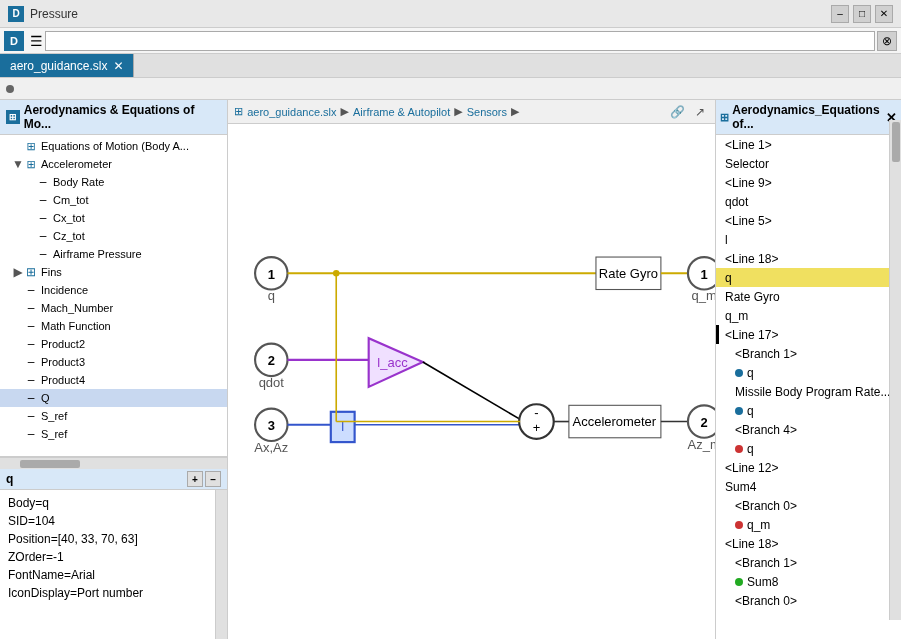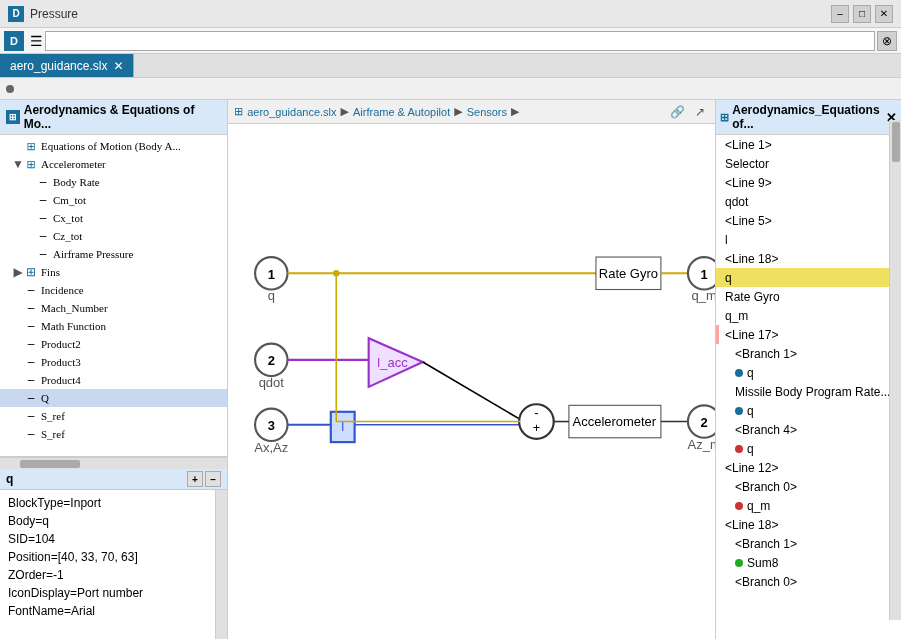--- a/index.html
+++ b/index.html
@@ -103,21 +103,21 @@
       align-items: center;
       padding: 1px 4px;
       cursor: pointer;
       font-size: 11px;
       height: 18px;
     }
     .tree-item.selected { background: #c8d8f0; }
     .tree-item .indent { display: inline-block; }
     .tree-item .arrow { width: 12px; display: inline-flex; align-items: center; justify-content: center; color: #555; }
     .tree-item .icon { width: 14px; height: 14px; margin-right: 3px; display: inline-flex; align-items: center; justify-content: center; }
-    .tree-item .label { font-size: 11px; font-family: Liberation Serif, serif; }
+    .tree-item .label { font-size: 11px; }
 
     
     .left-panel-bottom {
       height: 170px;
       display: flex;
       flex-direction: column;
     }
     .props-header {
       background: #d8e8f8;
       border-bottom: 1px solid #ccc;
@@ -384,27 +384,26 @@
     <div class="left-panel-bottom">
       <div class="props-header">
         <span>q</span>
         <div class="props-controls">
           <div class="props-btn">+</div>
           <div class="props-btn">–</div>
         </div>
       </div>
       <div style="display:flex; flex:1; overflow:hidden;">
         <div class="props-content">
-          <div>BlockType=Inport</div>
           <div>Body=q</div>
           <div>SID=104</div>
           <div>Position=[40, 33, 70, 63]</div>
           <div>ZOrder=-1</div>
+          <div>FontName=Arial</div>
           <div>IconDisplay=Port number</div>
-          <div>FontName=Arial</div>
         </div>
         <div class="v-scrollbar"></div>
       </div>
     </div>
   </div>
 
   <div class="center-panel">
     <div class="center-nav">
       <span style="color:#1a6e9c; font-size:11px;">⊞</span>
       <span class="nav-link">aero_guidance.slx</span>
@@ -531,21 +530,21 @@
         <span>q</span>
       </div>
       <div class="right-item">
         <span class="ri-indent" style="width:0px;"></span>
         <span>Rate Gyro</span>
       </div>
       <div class="right-item">
         <span class="ri-indent" style="width:0px;"></span>
         <span>q_m</span>
       </div>
-      <div class="right-item" style="border-left:3px solid #fca5a5;">
+      <div class="right-item" style="border-left:3px solid #000000;">
         <span class="ri-indent" style="width:0px;"></span>
         <span>&lt;Line 17&gt;</span>
       </div>
       <div class="right-item">
         <span class="ri-indent" style="width:10px;"></span>
         <span>&lt;Branch 1&gt;</span>
       </div>
       <div class="right-item">
         <span class="ri-indent" style="width:10px;"></span>
         <span class="ri-dot" style="background:#1a6e9c;"></span>
@@ -567,20 +566,24 @@
       <div class="right-item">
         <span class="ri-indent" style="width:10px;"></span>
         <span class="ri-dot" style="background:#cc3333;"></span>
         <span>q</span>
       </div>
       <div class="right-item">
         <span class="ri-indent" style="width:0px;"></span>
         <span>&lt;Line 12&gt;</span>
       </div>
       <div class="right-item">
+        <span class="ri-indent" style="width:0px;"></span>
+        <span>Sum4</span>
+      </div>
+      <div class="right-item">
         <span class="ri-indent" style="width:10px;"></span>
         <span>&lt;Branch 0&gt;</span>
       </div>
       <div class="right-item">
         <span class="ri-indent" style="width:10px;"></span>
         <span class="ri-dot" style="background:#cc3333;"></span>
         <span>q_m</span>
       </div>
       <div class="right-item">
         <span class="ri-indent" style="width:0px;"></span>

